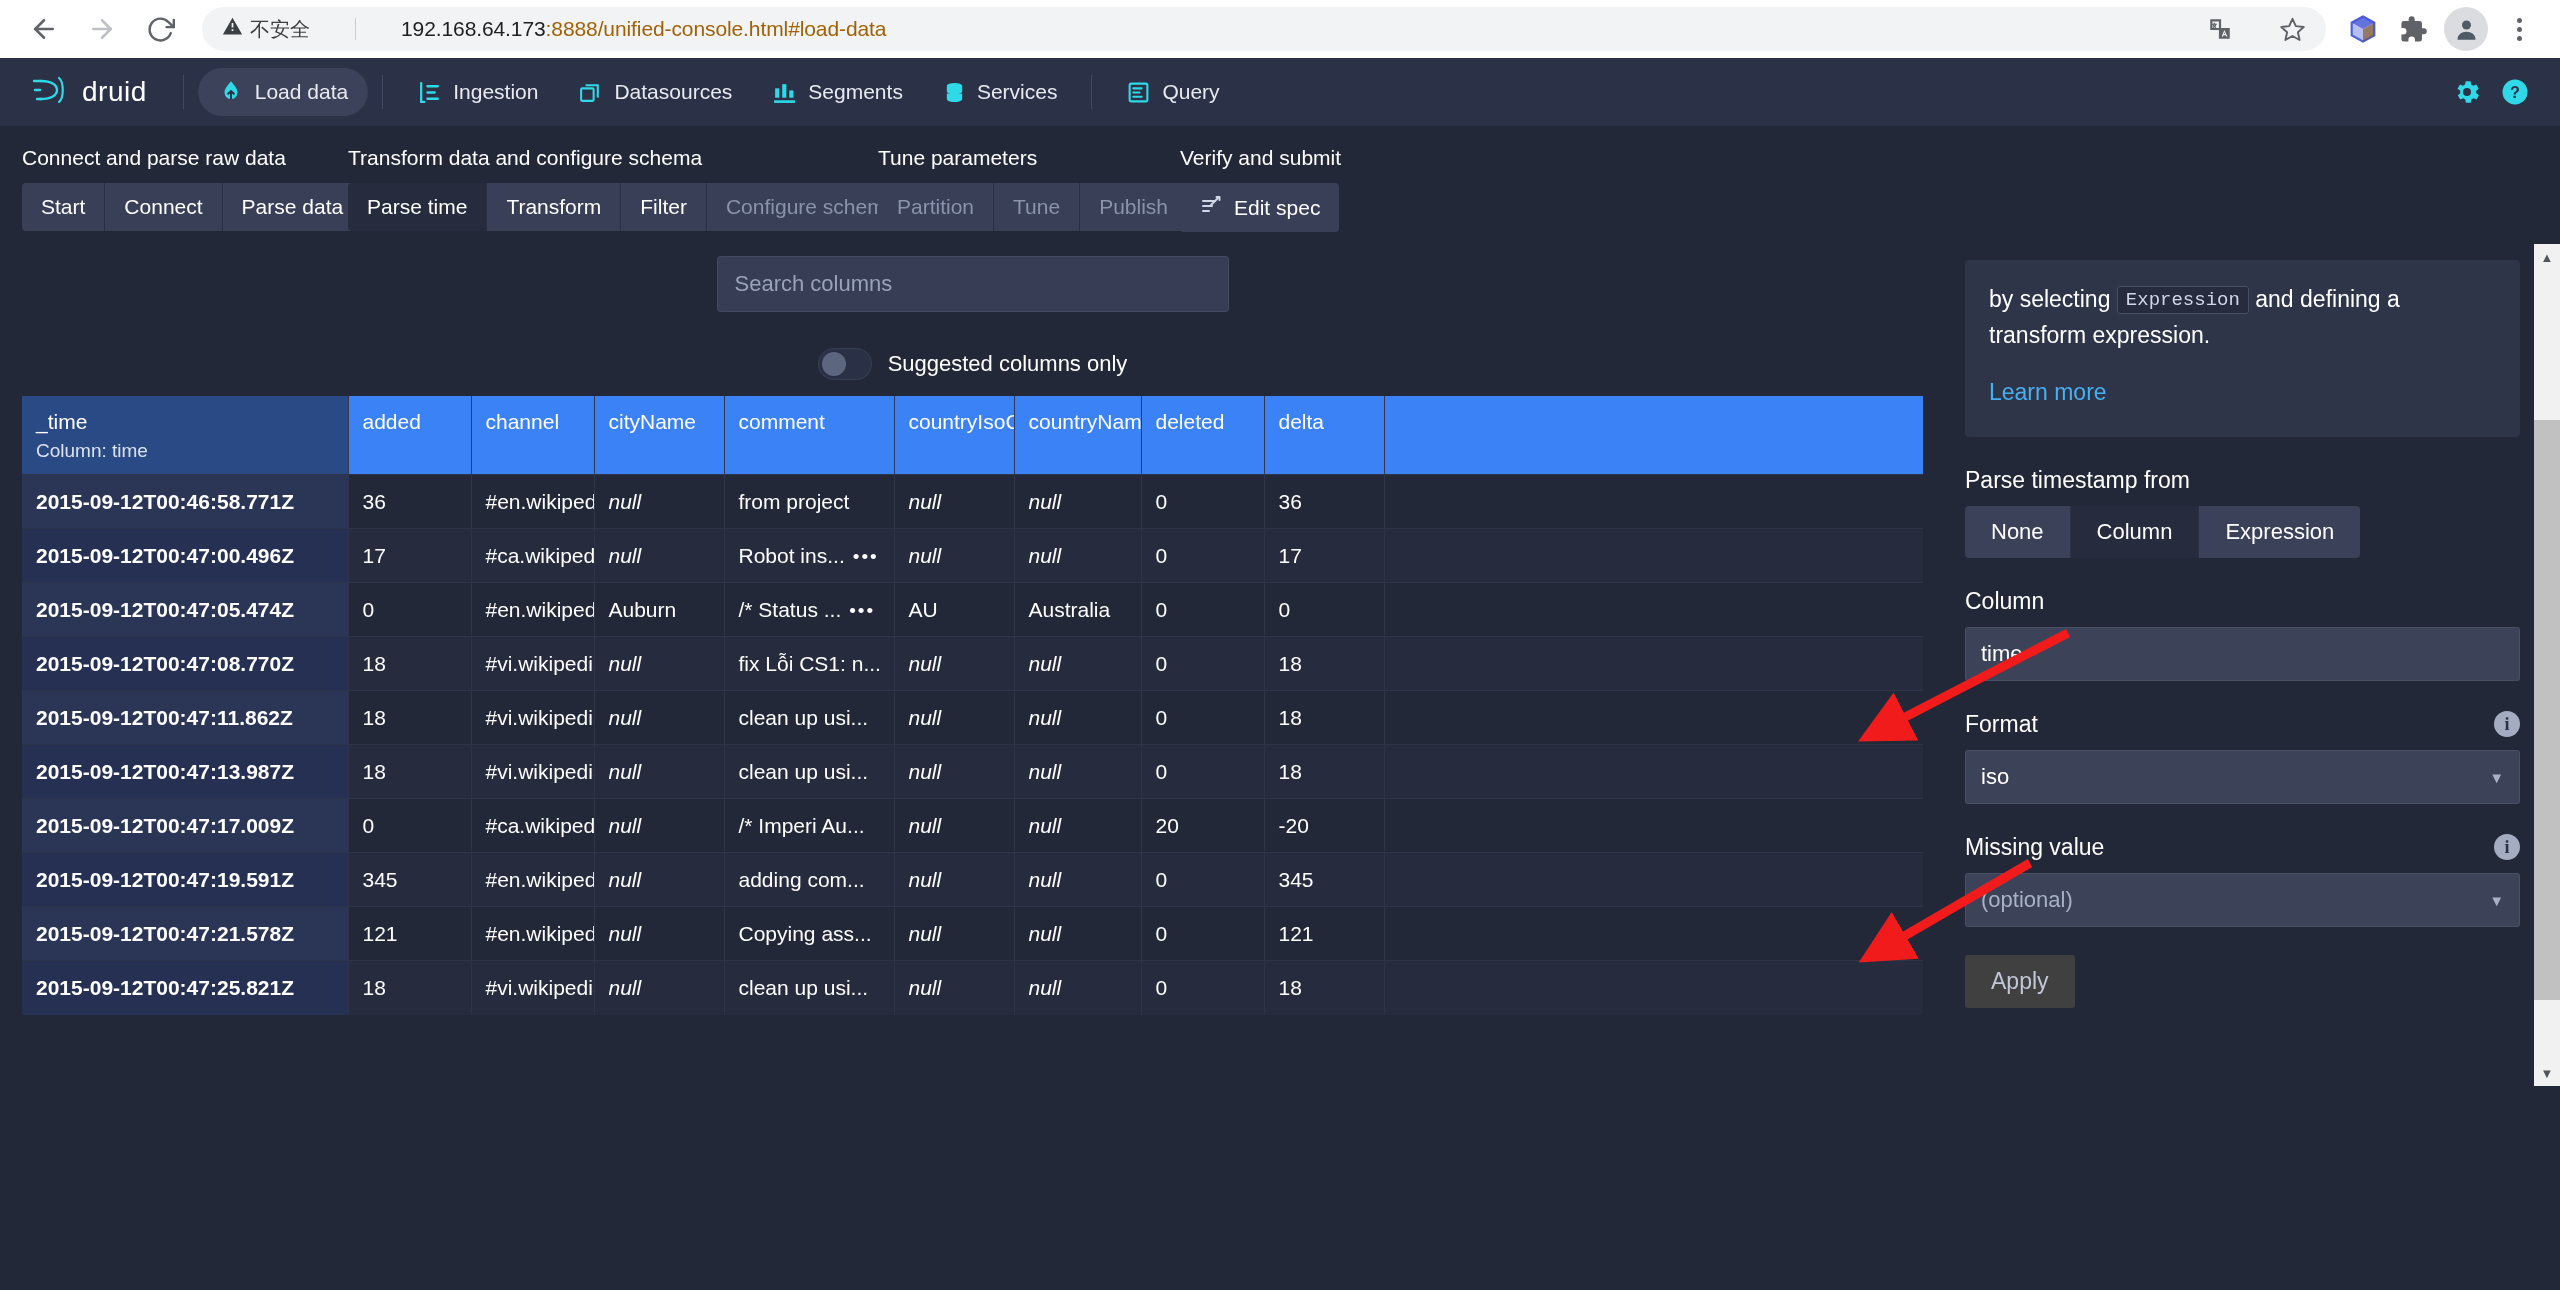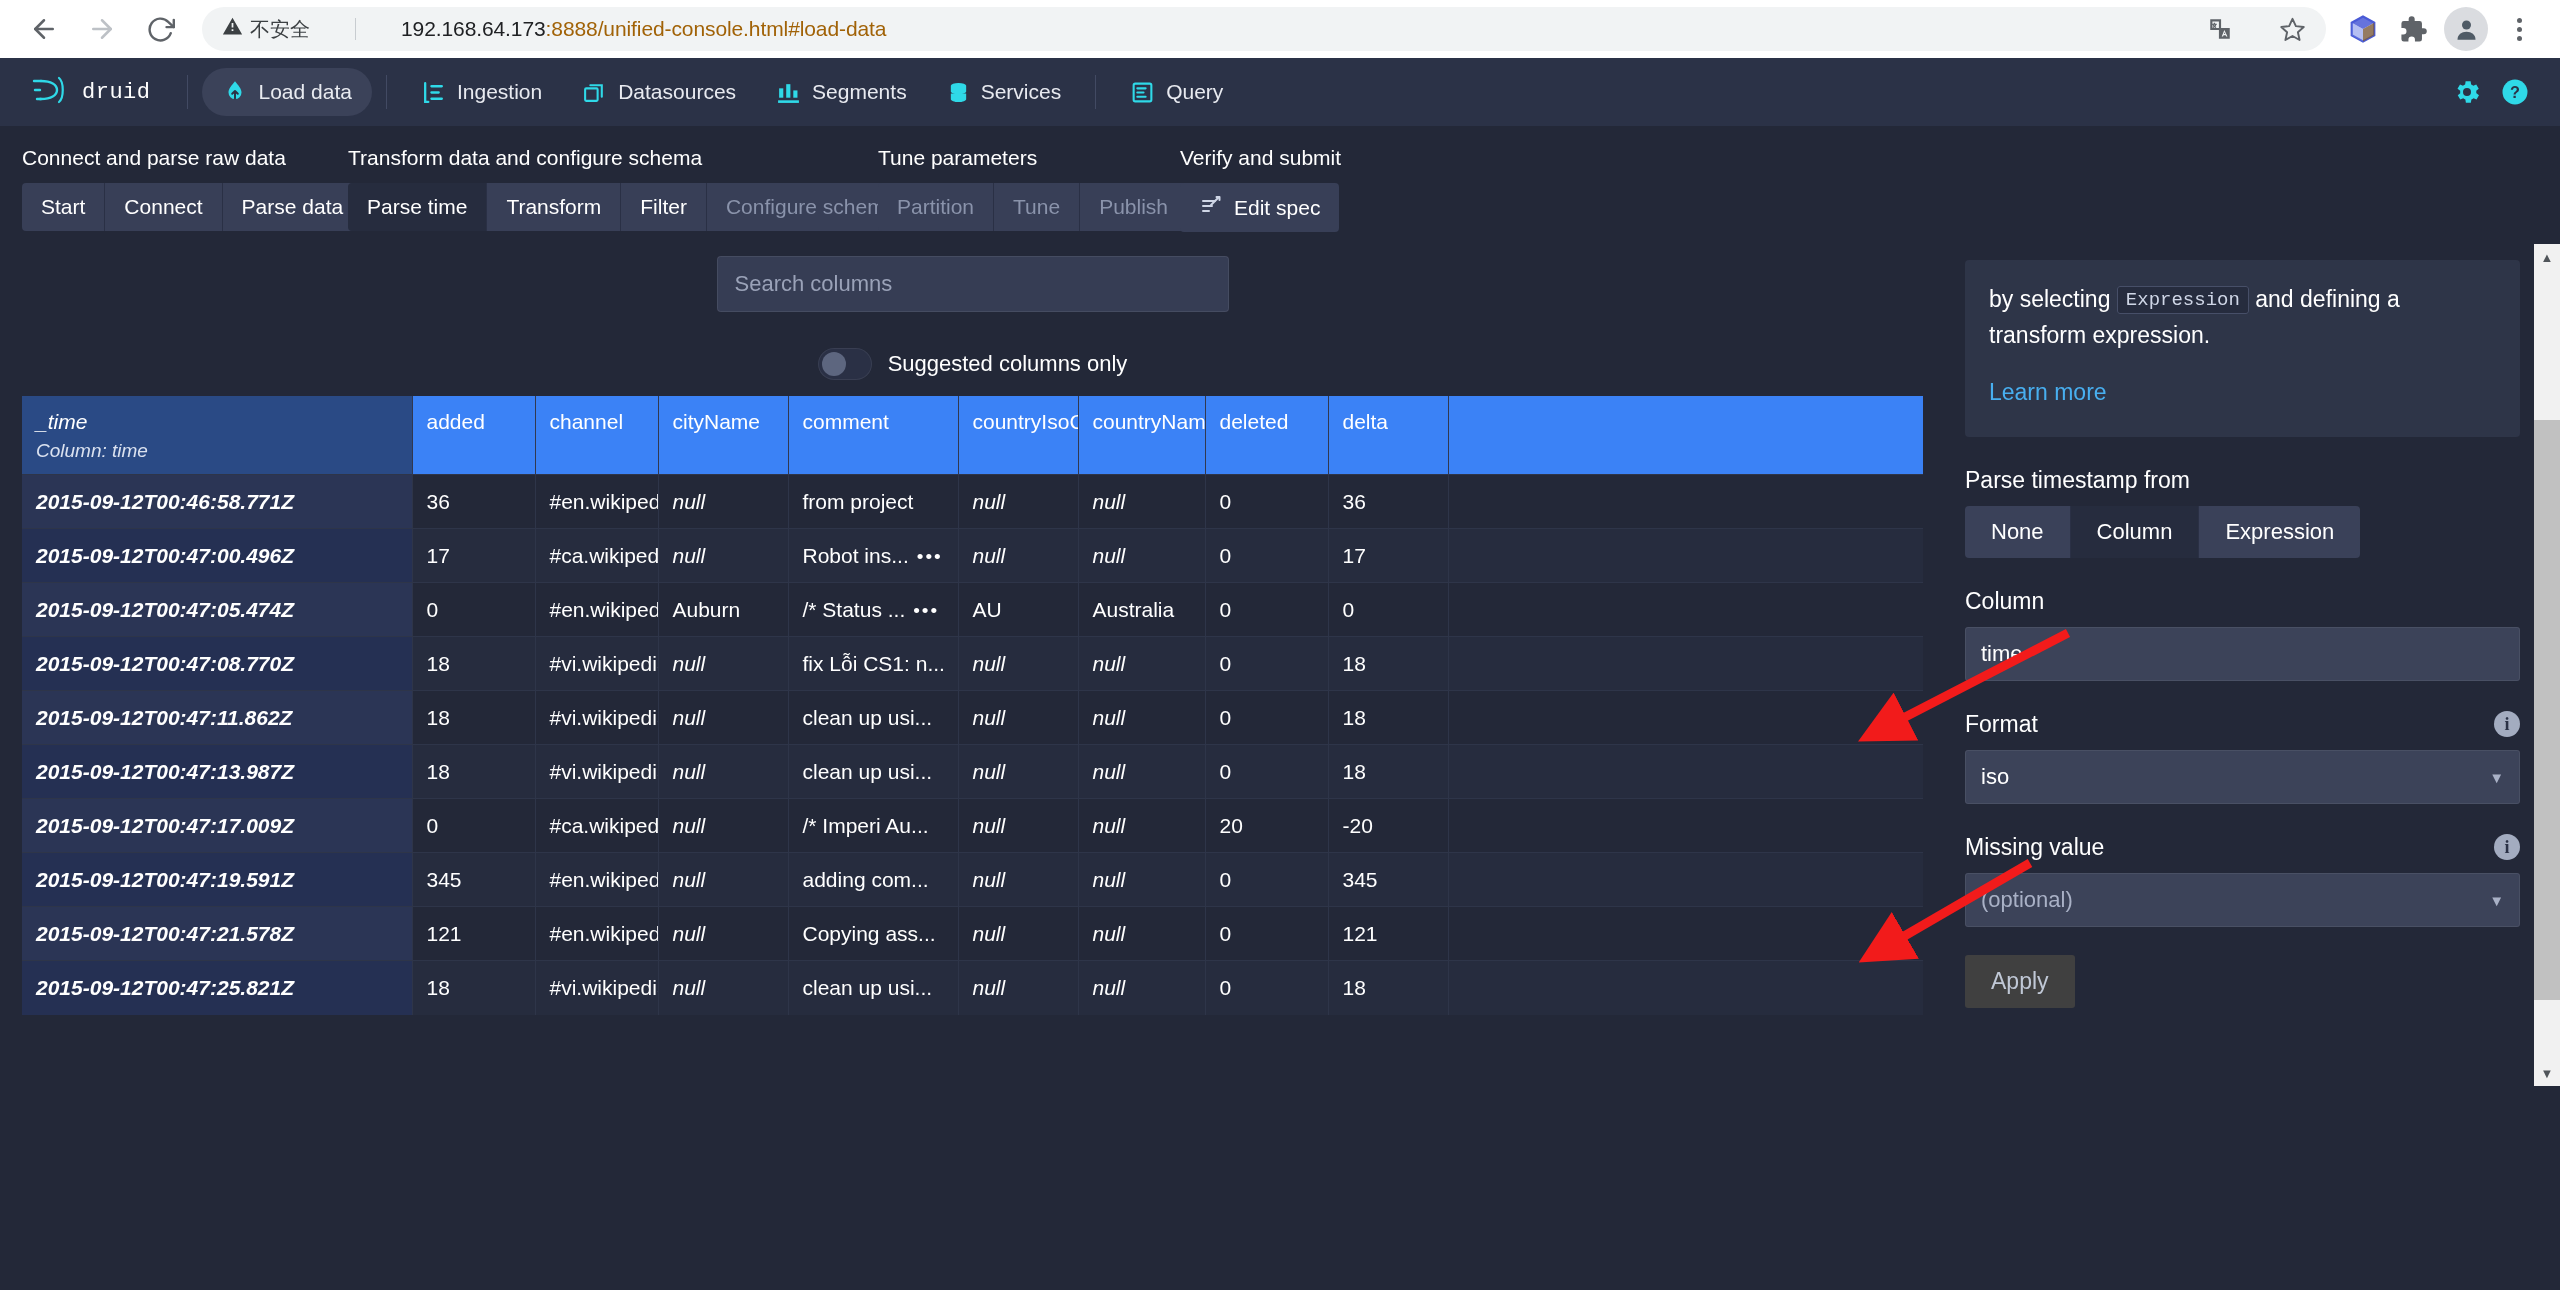--- a/index.html
+++ b/index.html
@@ -88,22 +88,22 @@
     background: #2b3247;
     display: flex; align-items: center;
     padding: 0 22px 0 28px;
     gap: 0;
   }
   #logo {
     display: flex; align-items: center; gap: 10px;
     padding-right: 22px;
   }
   #logo-text {
-    font-size: 22px; color: #ffffff;
-    font-family: Liberation Mono, monospace;
+    font-size: 28px; color: #ffffff;
+    font-family: Liberation Sans, sans-serif;
     letter-spacing: 0.5px;
   }
   .nav-divider {
     width: 1px; height: 34px; background: #424a63;
     margin: 0 14px;
   }
   .nav-item {
     display: flex; align-items: center; gap: 11px;
     height: 48px; padding: 0 20px;
     border-radius: 24px;
@@ -246,21 +246,21 @@
   table.dt td.c-time {
     background: #2b3555;
     font-weight: bold;
   }
   table.dt tr.alt td { background: #262c3e; }
   table.dt tr.alt td.c-time { background: #253053; }
   td .nullv { font-style: italic; color: #ffffff; }
   td .ellip { letter-spacing: 2px; margin-left: 8px; font-size: 19px; }
 
   
-  .w-time { width: 390px; font-style: italic; }
+  .w-time { width: 326px; }
   .w-added { width: 123px; }
   .w-channel { width: 123px; }
   .w-city { width: 130px; }
   .w-comment { width: 170px; }
   .w-iso { width: 120px; }
   .w-cname { width: 127px; }
   .w-deleted { width: 123px; }
   .w-delta { width: 120px; }
   .w-rest { width: 800px; }
 

